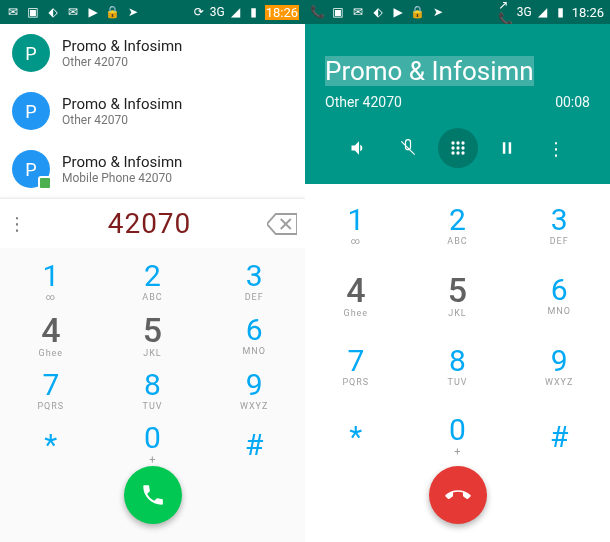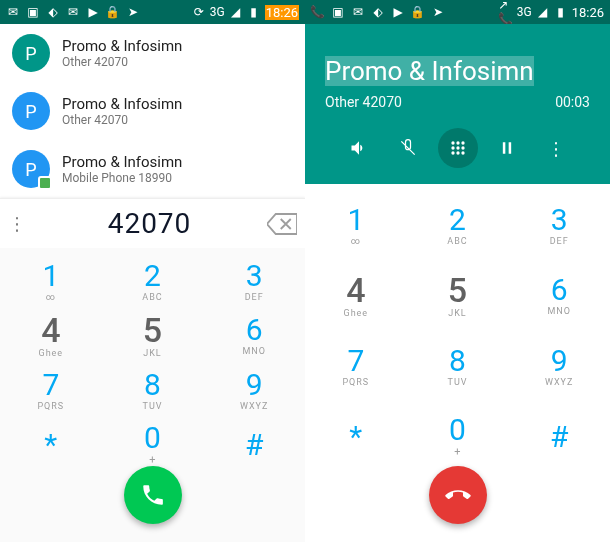--- a/index.html
+++ b/index.html
@@ -20,21 +20,21 @@
 .avatar { width:38px; height:38px; border-radius:50%; display:flex; align-items:center; justify-content:center; color:#fff; font-size:18px; position:relative; }
 .av-green { background:#009688; }
 .av-blue { background:#2196f3; }
 .av-badge { position:absolute; bottom:-2px; right:-2px; width:14px; height:14px; background:#4caf50; border:2px solid #fff; border-radius:3px; }
 .sugg-text .title { font-size:15px; color:#212121; }
 .sugg-text .sub { font-size:12px; color:#757575; }
 
 
 .numrow { display:flex; align-items:center; height:50px; padding:0 8px; border-top:1px solid #eee; background:#fff; box-shadow:0 -1px 2px rgba(0,0,0,0.06); }
 .numrow .menu-dots { width:24px; color:#757575; font-size:18px; }
-.numrow .num { flex:1; text-align:center; font-size:28px; color:#0f172a; letter-spacing:1px; }
+.numrow .num { flex:1; text-align:center; font-size:28px; color:#7f1d1d; letter-spacing:1px; }
 .numrow .back { width:30px; height:22px; color:#757575; }
 .back svg { width:30px; height:22px; }
 
 
 .dialpad { background:#fafafa; flex:1; display:grid; grid-template-columns:repeat(3,1fr); grid-template-rows:repeat(4,1fr); padding:6px 0 70px 0; }
 .key { display:flex; flex-direction:column; align-items:center; justify-content:center; cursor:pointer; }
 .key .digit { font-size:30px; color:#03a9f4; font-weight:400; line-height:1; }
 .key .digit.dark { color:#616161; font-weight:500; font-size:34px; }
 .key .letters { font-size:9px; color:#9e9e9e; letter-spacing:1px; margin-top:1px; }
 .key .plus { font-size:11px; color:#9e9e9e; }
@@ -99,21 +99,21 @@
         <div class="sub">Other 42070</div>
       </div>
     </div>
     <div class="sugg">
       <div class="avatar av-blue">
           <span>P</span>
           <div class="av-badge"></div>
         </div>
       <div class="sugg-text">
         <div class="title">Promo &amp; Infosimn</div>
-        <div class="sub">Mobile Phone 18990</div>
+        <div class="sub">Mobile Phone 42070</div>
       </div>
     </div>
   </div>
 
   <div class="numrow">
     <div class="menu-dots">⋮</div>
     <div class="num">42070</div>
     <div class="back">
       <svg viewBox="0 0 24 16">
           <path d="M7 0 L24 0 L24 16 L7 16 L0 8 Z" fill="none" stroke="#9e9e9e" stroke-width="1.5"></path>
@@ -194,21 +194,21 @@
       <span class="icon">◢</span>
       <span class="icon">▮</span>
       <span class="time">18:26</span>
     </div>
   </div>
 
   <div class="incall">
     <div class="name">Promo &amp; Infosimn</div>
     <div class="row2">
       <span>Other 42070</span>
-      <span>00:03</span>
+      <span>00:08</span>
     </div>
     <div class="call-actions">
       <div class="ca">
           <svg viewBox="0 0 24 24">
             <path d="M3 9v6h4l5 5V4L7 9H3zm13 3c0-1.8-1-3.3-2.5-4v8c1.5-.7 2.5-2.2 2.5-4z"></path>
           </svg>
         </div>
       <div class="ca">
           <svg viewBox="0 0 24 24">
             <path d="M12 14c1.7 0 3-1.3 3-3V5c0-1.7-1.3-3-3-3S9 3.3 9 5v6c0 1.7 1.3 3 3 3zM4 4l16 16" stroke="#fff" stroke-width="1.5" fill="none"></path>

